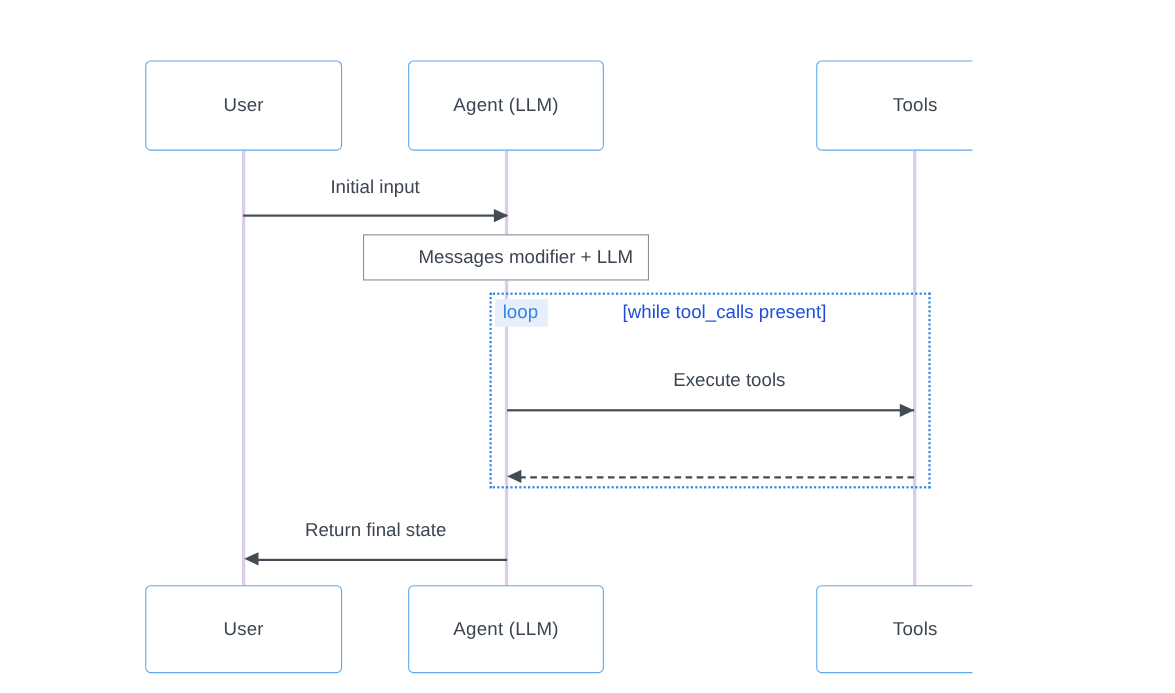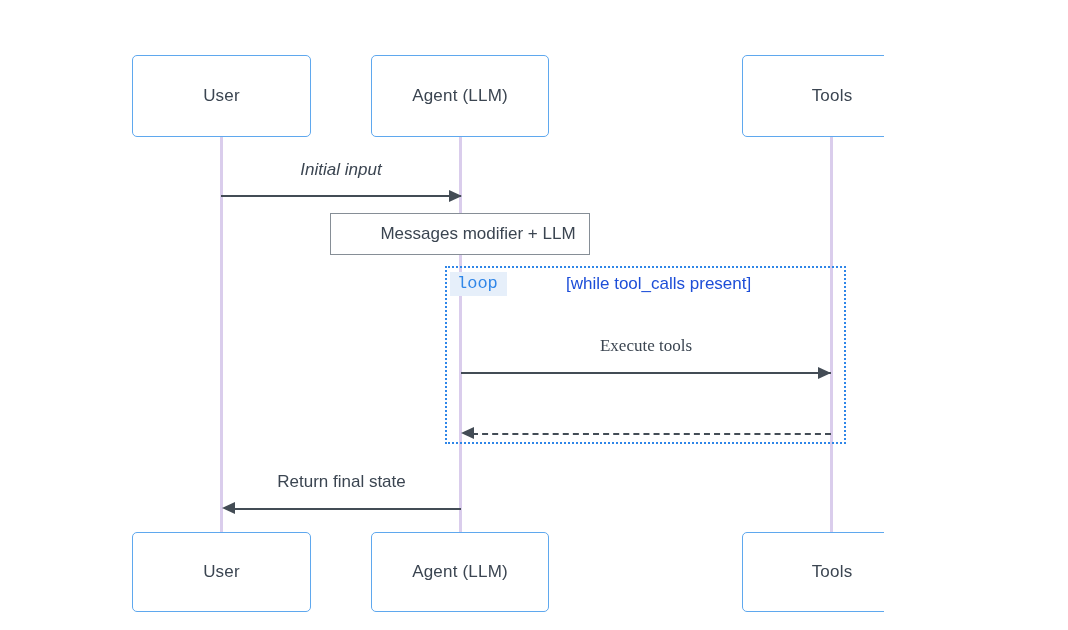--- a/index.html
+++ b/index.html
@@ -65,21 +65,20 @@
     background: transparent;
     z-index: 4;
   }
   .loop-tag {
     position: absolute;
     background: #e6effa;
     color: #2f86e8;
     font-size: 17px;
     padding: 2px 9px 3px 7px;
     z-index: 7;
-    font-family: Liberation Mono, monospace;
   }
   .loop-cond {
     position: absolute;
     color: #1d4ed8;
     font-size: 17px;
     white-space: nowrap;
     z-index: 7;
   }
 
   
@@ -142,41 +141,41 @@
   </div>
 
   <div class="participant" style="left:371px; top:55px; width:178px; height:82px;">
     <span>Agent (LLM)</span>
   </div>
 
   <div class="participant" style="left:742px; top:55px; width:180px; height:82px;">
     <span>Tools</span>
   </div>
 
-  <div class="msg-label" style="left:221px; top:160px; width:240px;font-style:italic;">
+  <div class="msg-label" style="left:221px; top:160px; width:240px;">
     <span>Initial input</span>
   </div>
   <div class="msg-line" style="left:221px; top:195px; width:240px;"></div>
   <div class="arrow-head right" style="left:449px; top:189.5px;"></div>
 
   <div class="note" style="left:330px; top:213px; width:260px; height:42px;">
     <span>Messages modifier + LLM</span>
   </div>
 
   <div class="loop-box" style="left:445px; top:266px; width:401px; height:178px;"></div>
 
   <div class="loop-tag" style="left:450px; top:272px;">
     <span>loop</span>
   </div>
 
   <div class="loop-cond" style="left:566px; top:274px;">
     <span>[while tool_calls present]</span>
   </div>
 
-  <div class="msg-label" style="left:461px; top:336px; width:370px;font-family:Liberation Serif, serif;">
+  <div class="msg-label" style="left:478px; top:336px; width:370px;">
     <span>Execute tools</span>
   </div>
   <div class="msg-line" style="left:461px; top:372px; width:370px;"></div>
   <div class="arrow-head right" style="left:818px; top:366.5px;"></div>
 
   <div class="msg-line dashed" style="left:472px; top:433px; width:359px;"></div>
   <div class="arrow-head left" style="left:461px; top:427px;"></div>
 
   <div class="msg-label" style="left:222px; top:472px; width:239px;">
     <span>Return final state</span>

